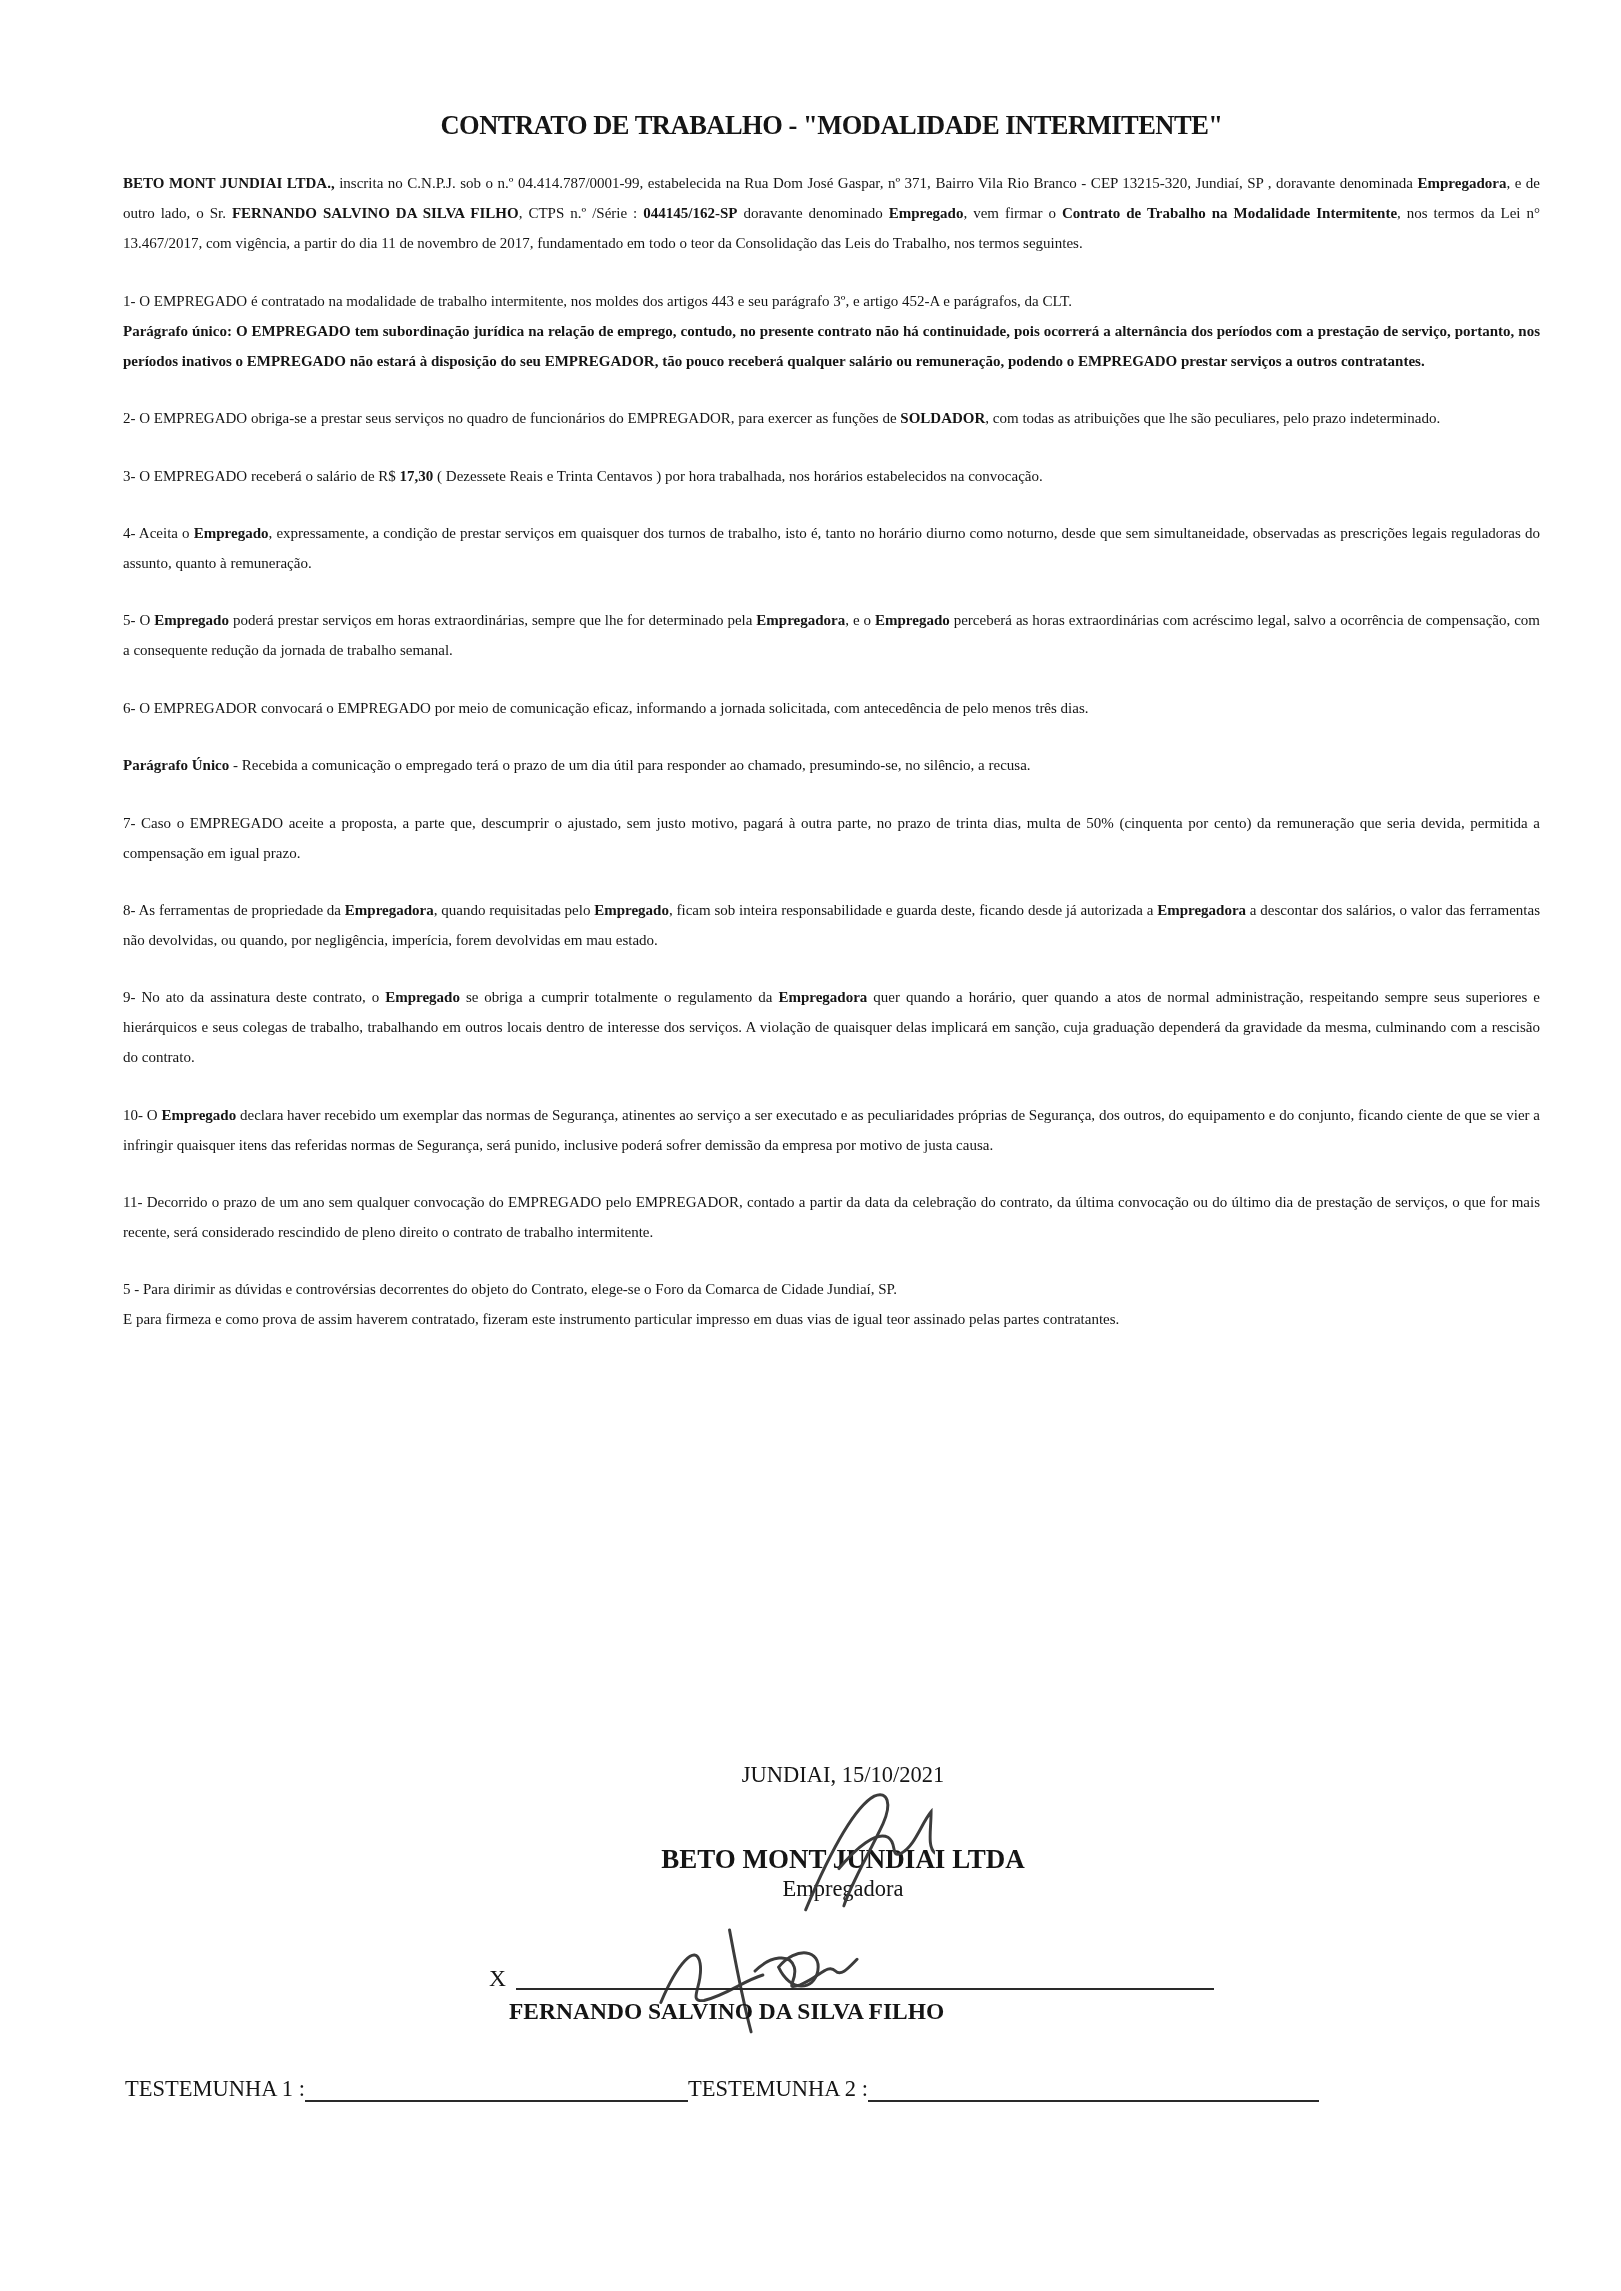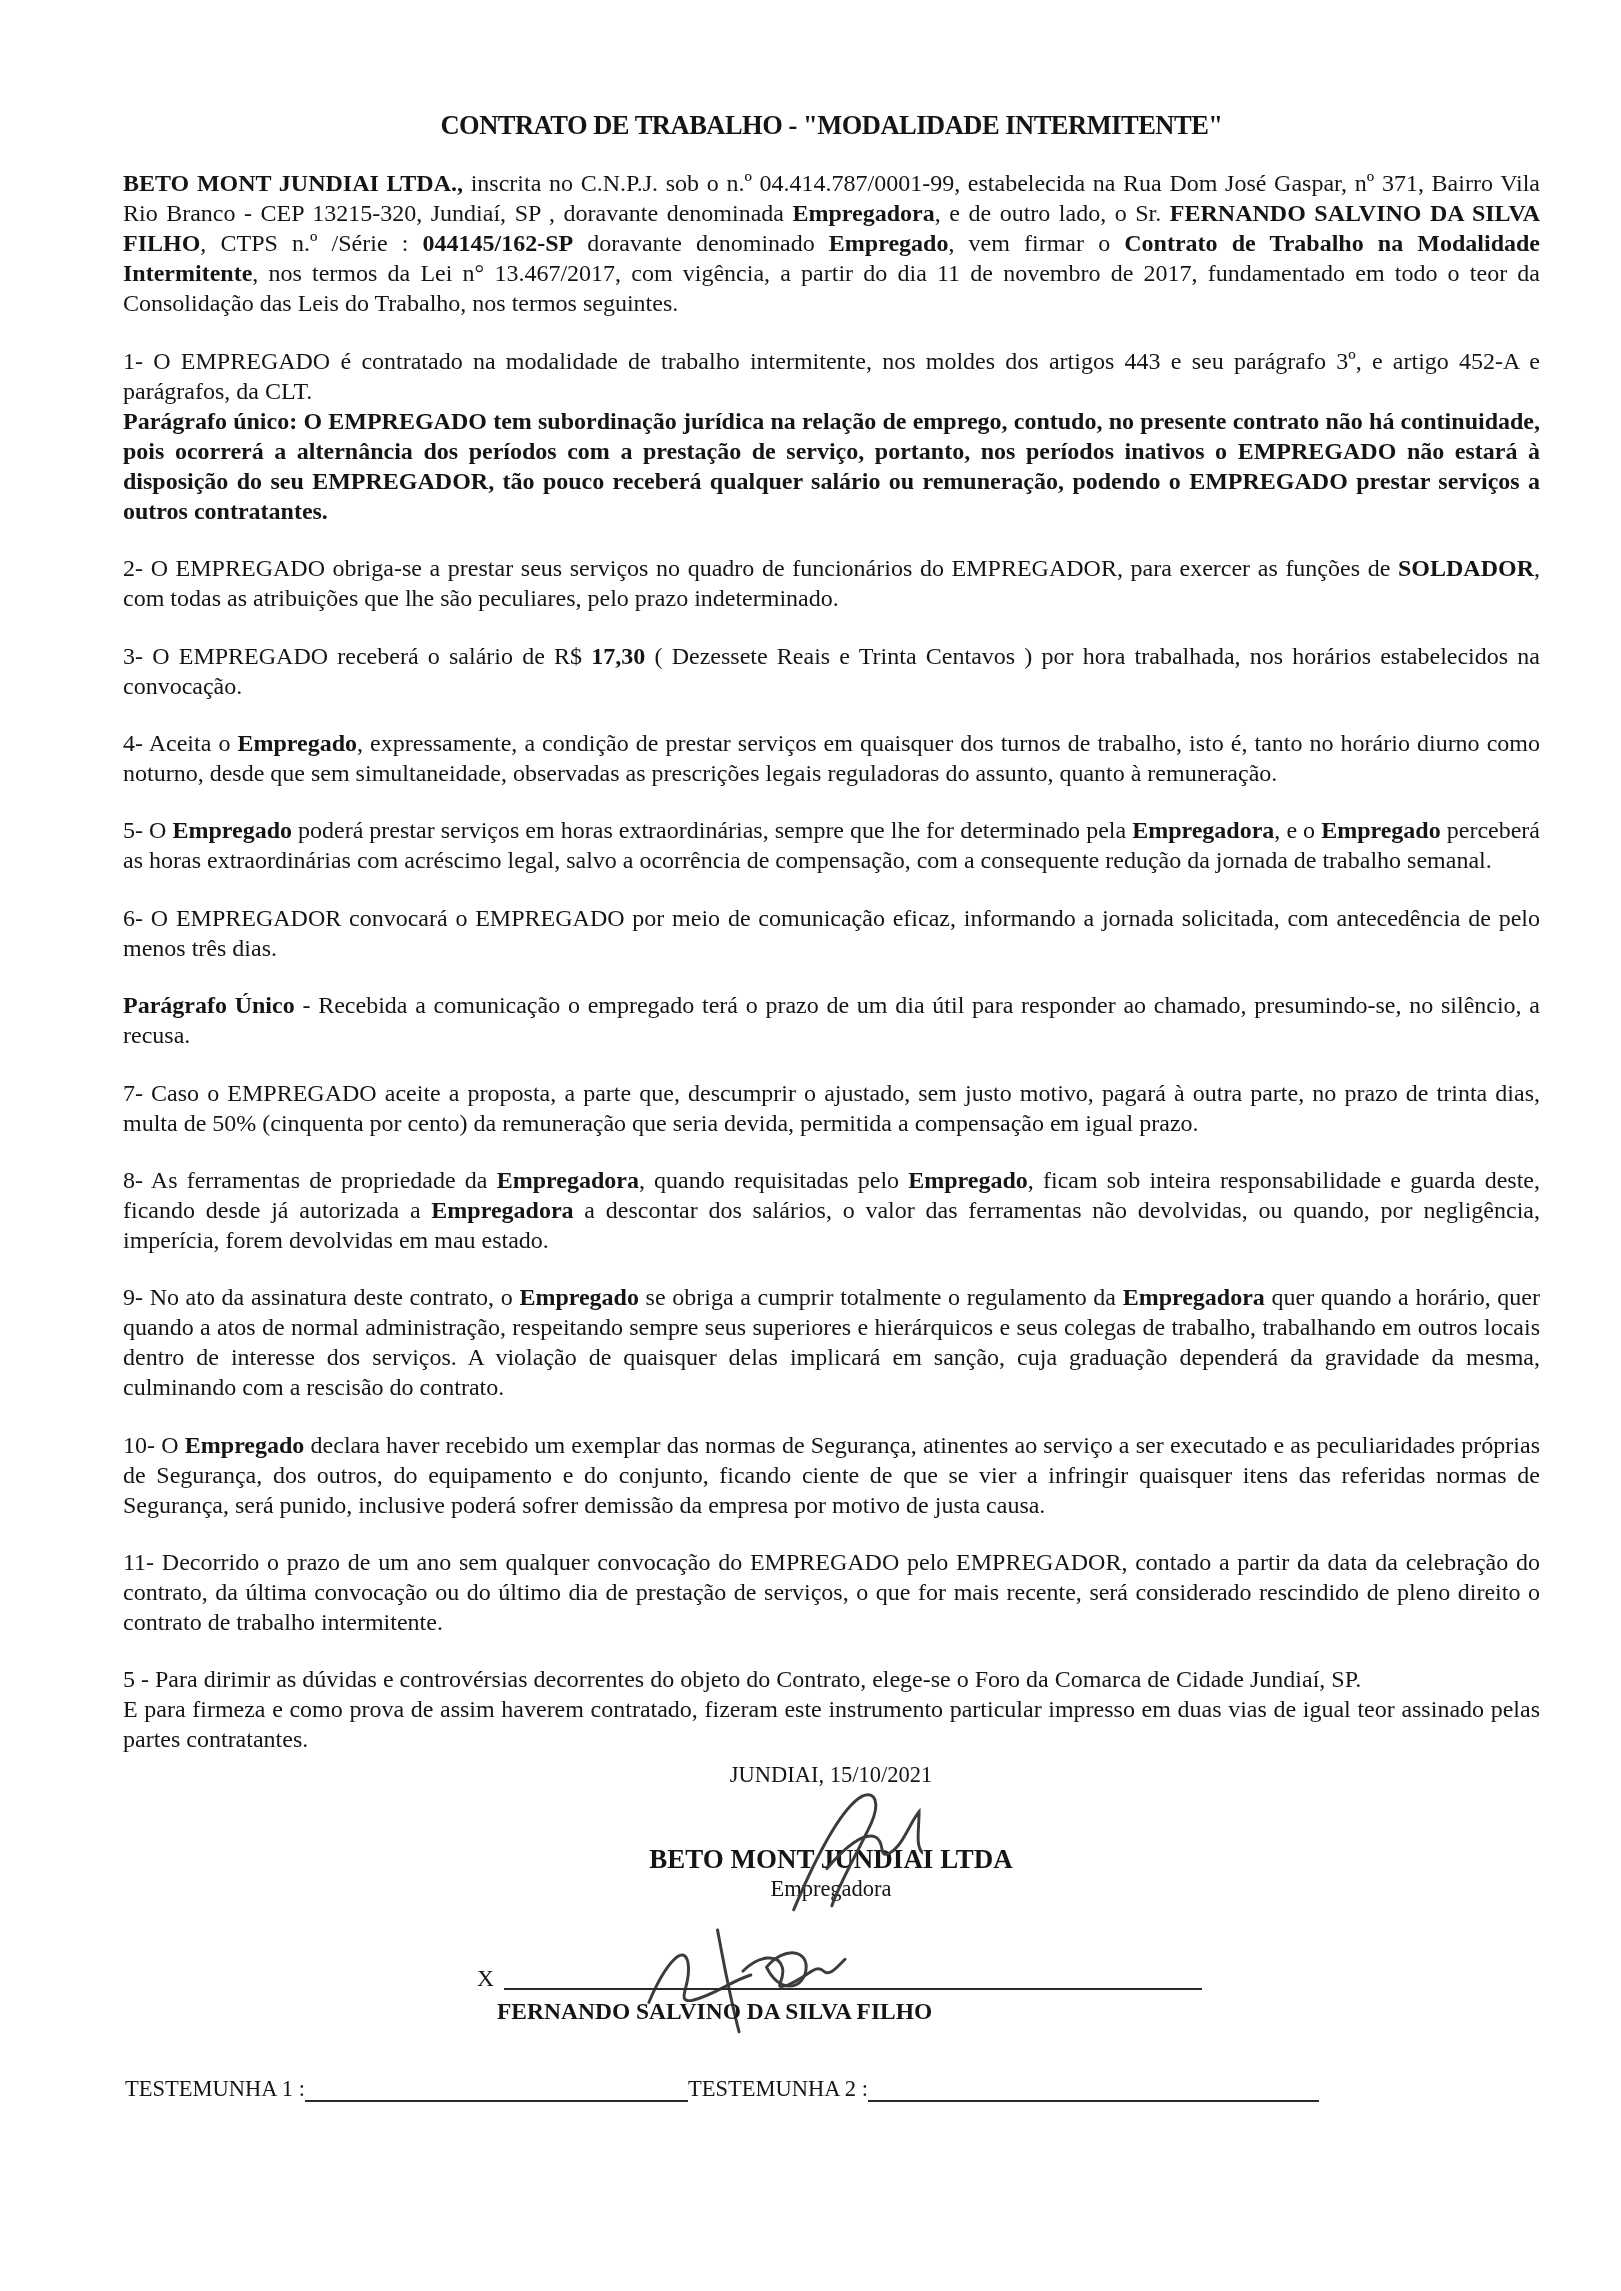--- a/index.html
+++ b/index.html
@@ -11,26 +11,26 @@
     color:#151515;
     box-sizing:border-box;
     padding:110px 81px 0 123px;
     overflow:hidden;
   }
   .title{
     font-size:26.5px;font-weight:bold;text-align:center;
     letter-spacing:-0.5px;margin:0 0 5.9px 0;
   }
   .clause{
-    font-size:24px;line-height:30px;text-align:justify;
+    font-size:15px;line-height:30px;text-align:justify;
     margin:27.4px 0 0 0;
   }
   .clause.tight{margin-top:0;}
   b{font-weight:bold;}
-  .abs{position:absolute;left:123px;width:1416px;}
+  .abs{position:absolute;left:135px;width:1416px;}
   .date-line{top:1762px;text-align:center;font-size:22.5px;}
   .employer-block{top:1845px;text-align:center;}
   .company-name{font-size:27px;font-weight:bold;line-height:29px;}
   .company-role{font-size:22.5px;line-height:29px;}
   .sig-svg{position:absolute;pointer-events:none;}
   .employee-block{top:1955px;height:118px;}
   .x-row{position:absolute;left:354px;top:9.8px;display:flex;align-items:flex-end;}
   .x-marker{font-size:23.5px;line-height:23.5px;margin-right:9.8px;}
   .sign-line{width:698px;height:23.5px;border-bottom:2.9px solid #2a2a2a;}
   .employee-name{position:absolute;left:374px;top:43px;font-size:23.5px;font-weight:bold;}

